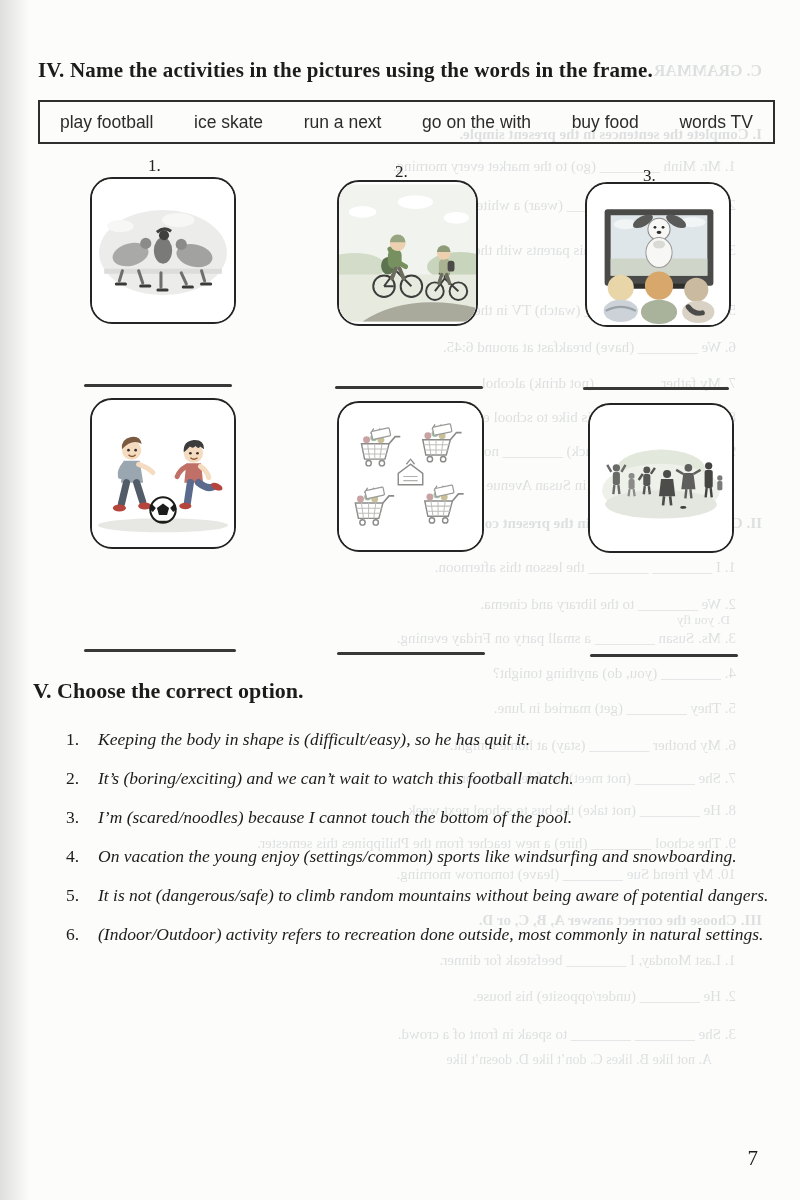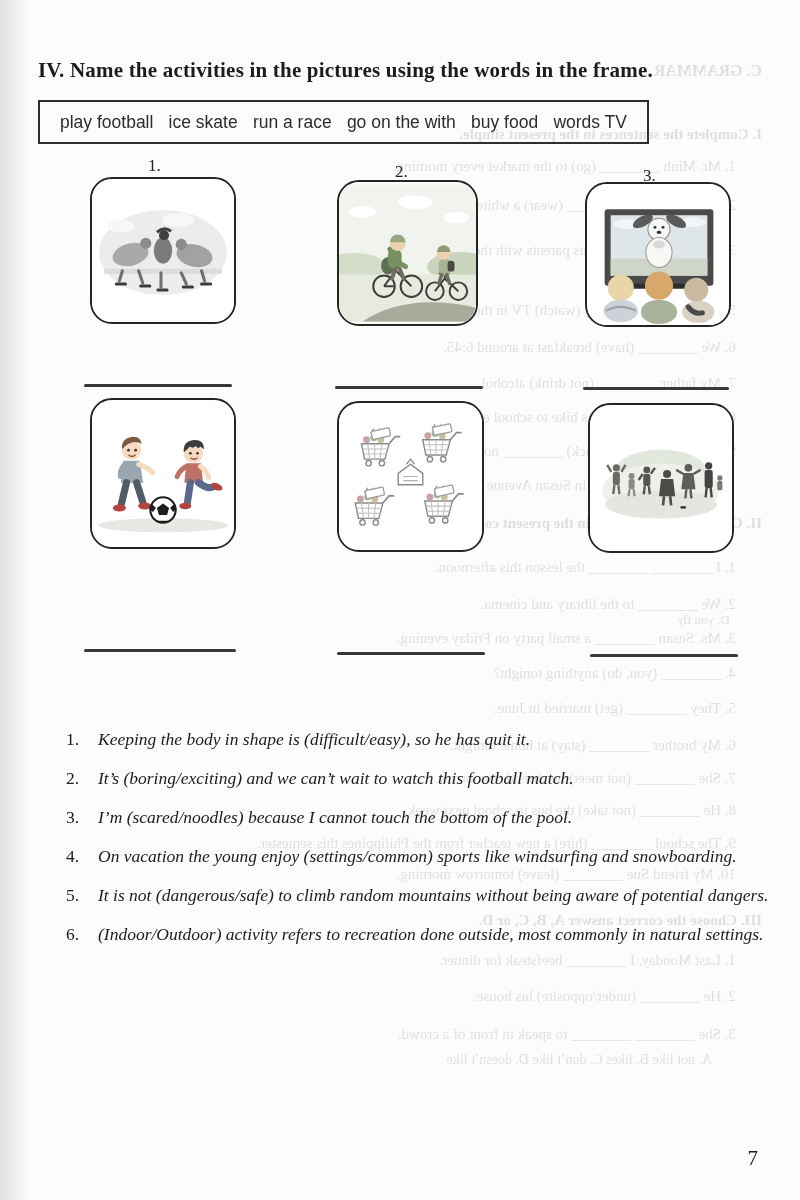--- a/index.html
+++ b/index.html
@@ -21,21 +21,21 @@
     filter:blur(.7px);
     pointer-events:none;
   }
   .ghost div{position:absolute;white-space:nowrap;font-family:"Liberation Serif",serif;}
   .content{position:absolute;inset:0;z-index:1;}
   .title-iv{
     position:absolute;left:38px;top:58px;width:740px;
     font-size:21px;font-weight:bold;letter-spacing:.2px;
   }
   .word-frame{
-    position:absolute;left:38px;top:100px;width:611px;height:44px;
+    position:absolute;left:38px;top:100px;width:737px;height:44px;
     border:2px solid #2e2e2e;box-sizing:border-box;
     display:flex;align-items:center;justify-content:space-between;
     padding:0 20px;
     font-family:"Liberation Sans",sans-serif;font-size:17.5px;color:#2c2c2c;
   }
   .pic-num{position:absolute;font-size:17px;color:#222;}
   .pic-card{
     position:absolute;border:2.5px solid #242424;border-radius:22px;
     background:rgba(255,255,255,.92);overflow:hidden;
   }
@@ -84,21 +84,21 @@
     </div>
   <div class="edge-shadow"></div>
 
   <div class="content">
 
     <div class="title-iv">IV. Name the activities in the pictures using the words in the frame.</div>
 
     <div class="word-frame">
       <span>play football</span>
       <span>ice skate</span>
-      <span>run a race</span>
+      <span>run a next</span>
       <span>go on the with</span>
       <span>buy food</span>
       <span>words TV</span>
     </div>
 
     <span class="pic-num" style="left:148px;top:156px">1.</span>
     <span class="pic-num" style="left:395px;top:162px">2.</span>
     <span class="pic-num" style="left:643px;top:166px">3.</span>
 
     <div class="pic-card" style="left:90px;top:177px;width:142px;height:143px">
@@ -291,20 +291,21 @@
             <rect x="125.5" y="73" width="5" height="9" rx="1.5"></rect>
         </g>
         <ellipse cx="92" cy="99" rx="3" ry="1.4" fill="#3e3e3c"></ellipse>
       </svg>
     </div>
 
     <div class="ans-line" style="left:84px;top:649px;width:152px"></div>
     <div class="ans-line" style="left:337px;top:652px;width:148px"></div>
     <div class="ans-line" style="left:590px;top:654px;width:148px"></div>
 
+    <div class="title-v">V. Choose the correct option.</div>
 
     <div class="options">
       <div class="option-item">
         <span class="num">1.</span>
         <span class="text">Keeping the body in shape is (difficult/easy), so he has quit it.</span>
       </div>
       <div class="option-item">
         <span class="num">2.</span>
         <span class="text">It’s (boring/exciting) and we can’t wait to watch this football match.</span>
       </div>

